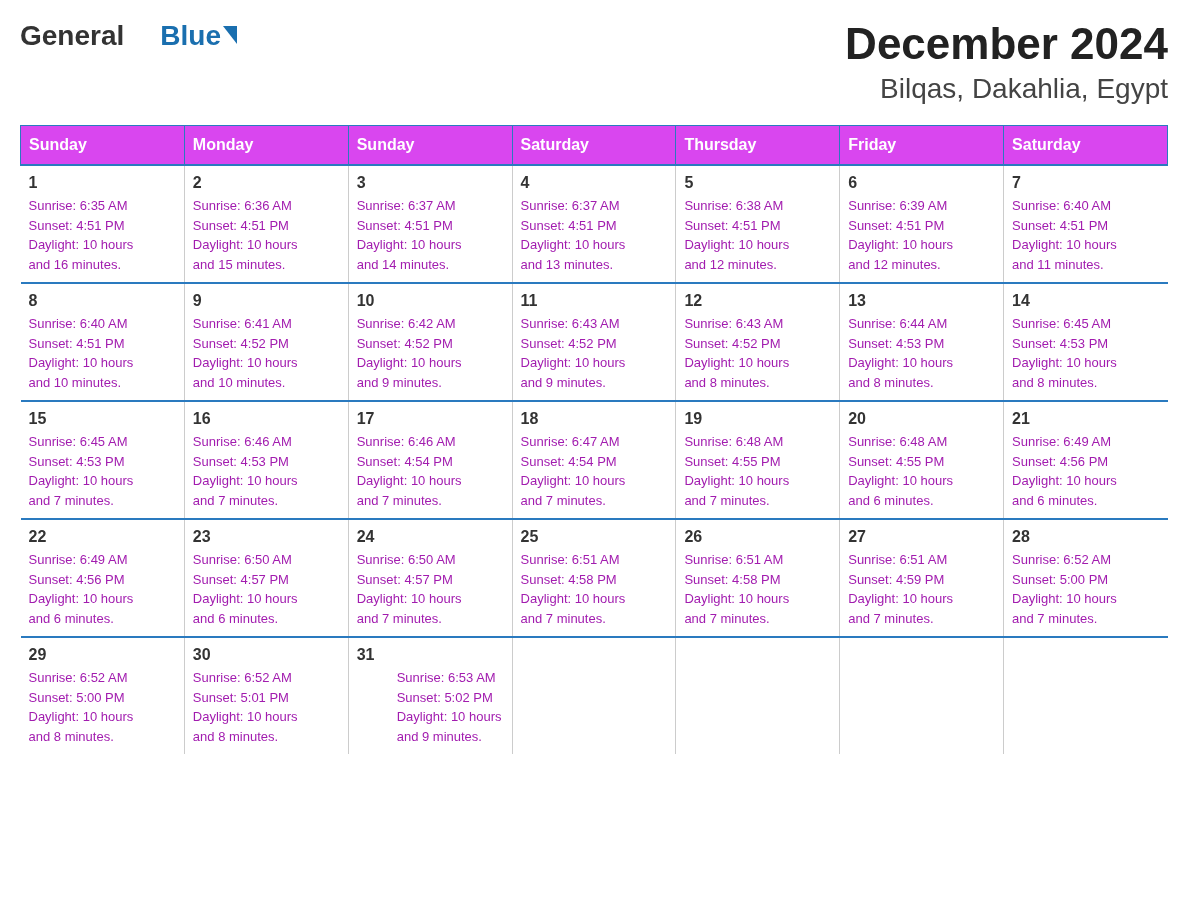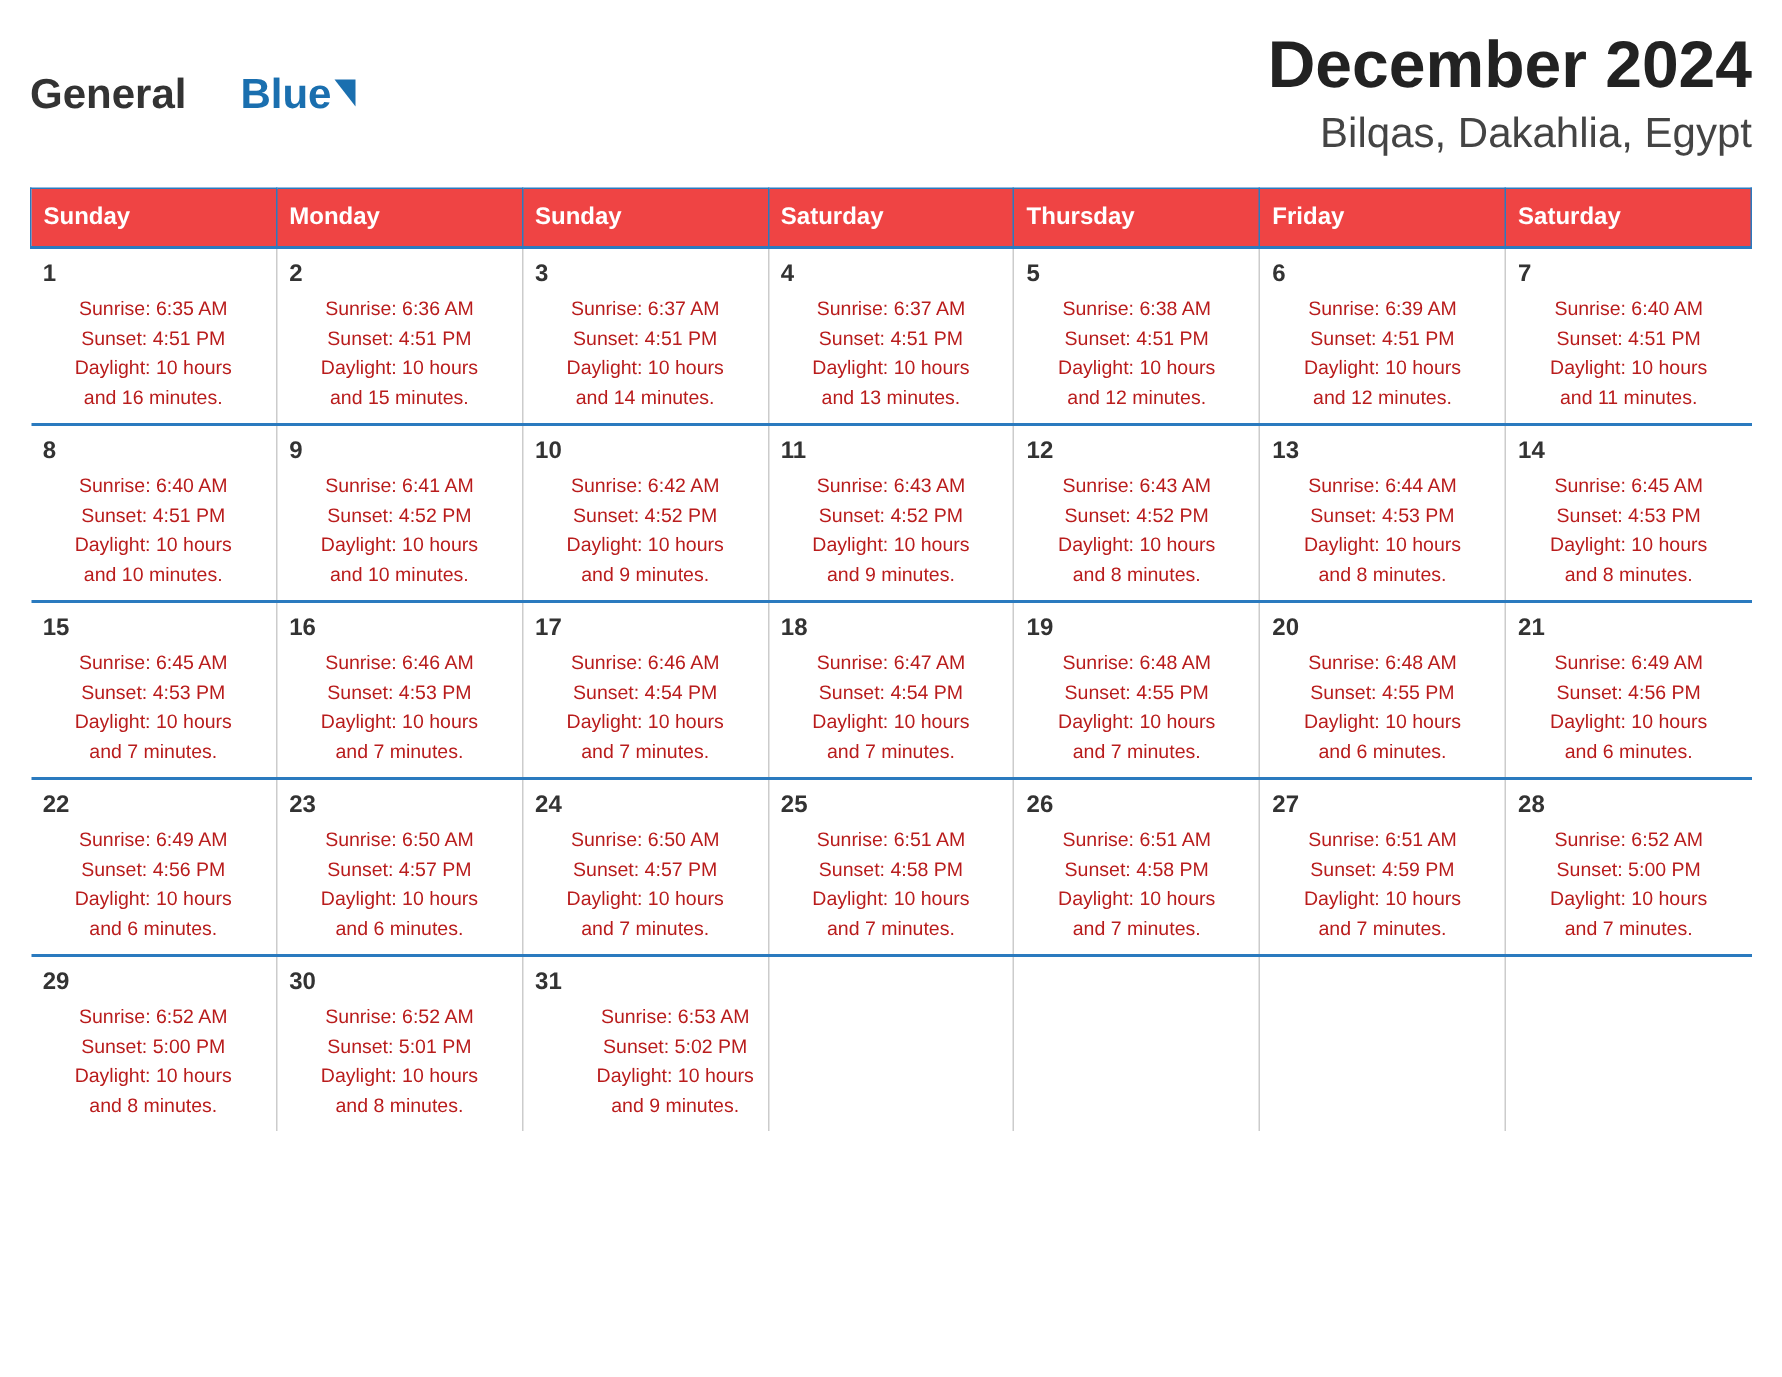--- a/index.html
+++ b/index.html
@@ -6,21 +6,21 @@
     body {
       font-family: Arial, sans-serif;
       background: #fff;
       padding: 20px;
       width: 1188px;
       min-height: 918px;
     }
     .header {
       display: flex;
       justify-content: space-between;
-      align-items: center;
+      align-items: flex-start;
       margin-bottom: 20px;
     }
     .logo {
       display: flex;
       flex-direction: column;
       align-items: flex-start;
     }
     .logo-text {
       display: flex;
       align-items: center;
@@ -49,21 +49,21 @@
       font-size: 28px;
       color: #444;
       margin-top: 5px;
     }
     table {
       width: 100%;
       border-collapse: collapse;
       table-layout: fixed;
     }
     thead tr {
-      background-color: #ef4444;
+      background-color: #d946ef;
     }
     thead th {
       color: #fff;
       font-size: 16px;
       font-weight: bold;
       padding: 10px 8px;
       text-align: left;
       border: 1px solid #2a7abf;
     }
     tbody tr {
@@ -80,22 +80,21 @@
     tbody td:last-child { border-right: none; }
     .day-num {
       font-size: 16px;
       font-weight: bold;
       margin-bottom: 4px;
       display: block;
     }
     .day-info {
       font-size: 13px;
       line-height: 1.5;
-      color: #b91c1c;
-      text-align: center;
+      color: #a21caf;
     }
   </style>
 </head>
 <body>
 
 <div class="header">
   <div class="logo">
     <div class="logo-text">
       <span class="logo-general">General</span>
       <span class="logo-blue">Blue</span>

